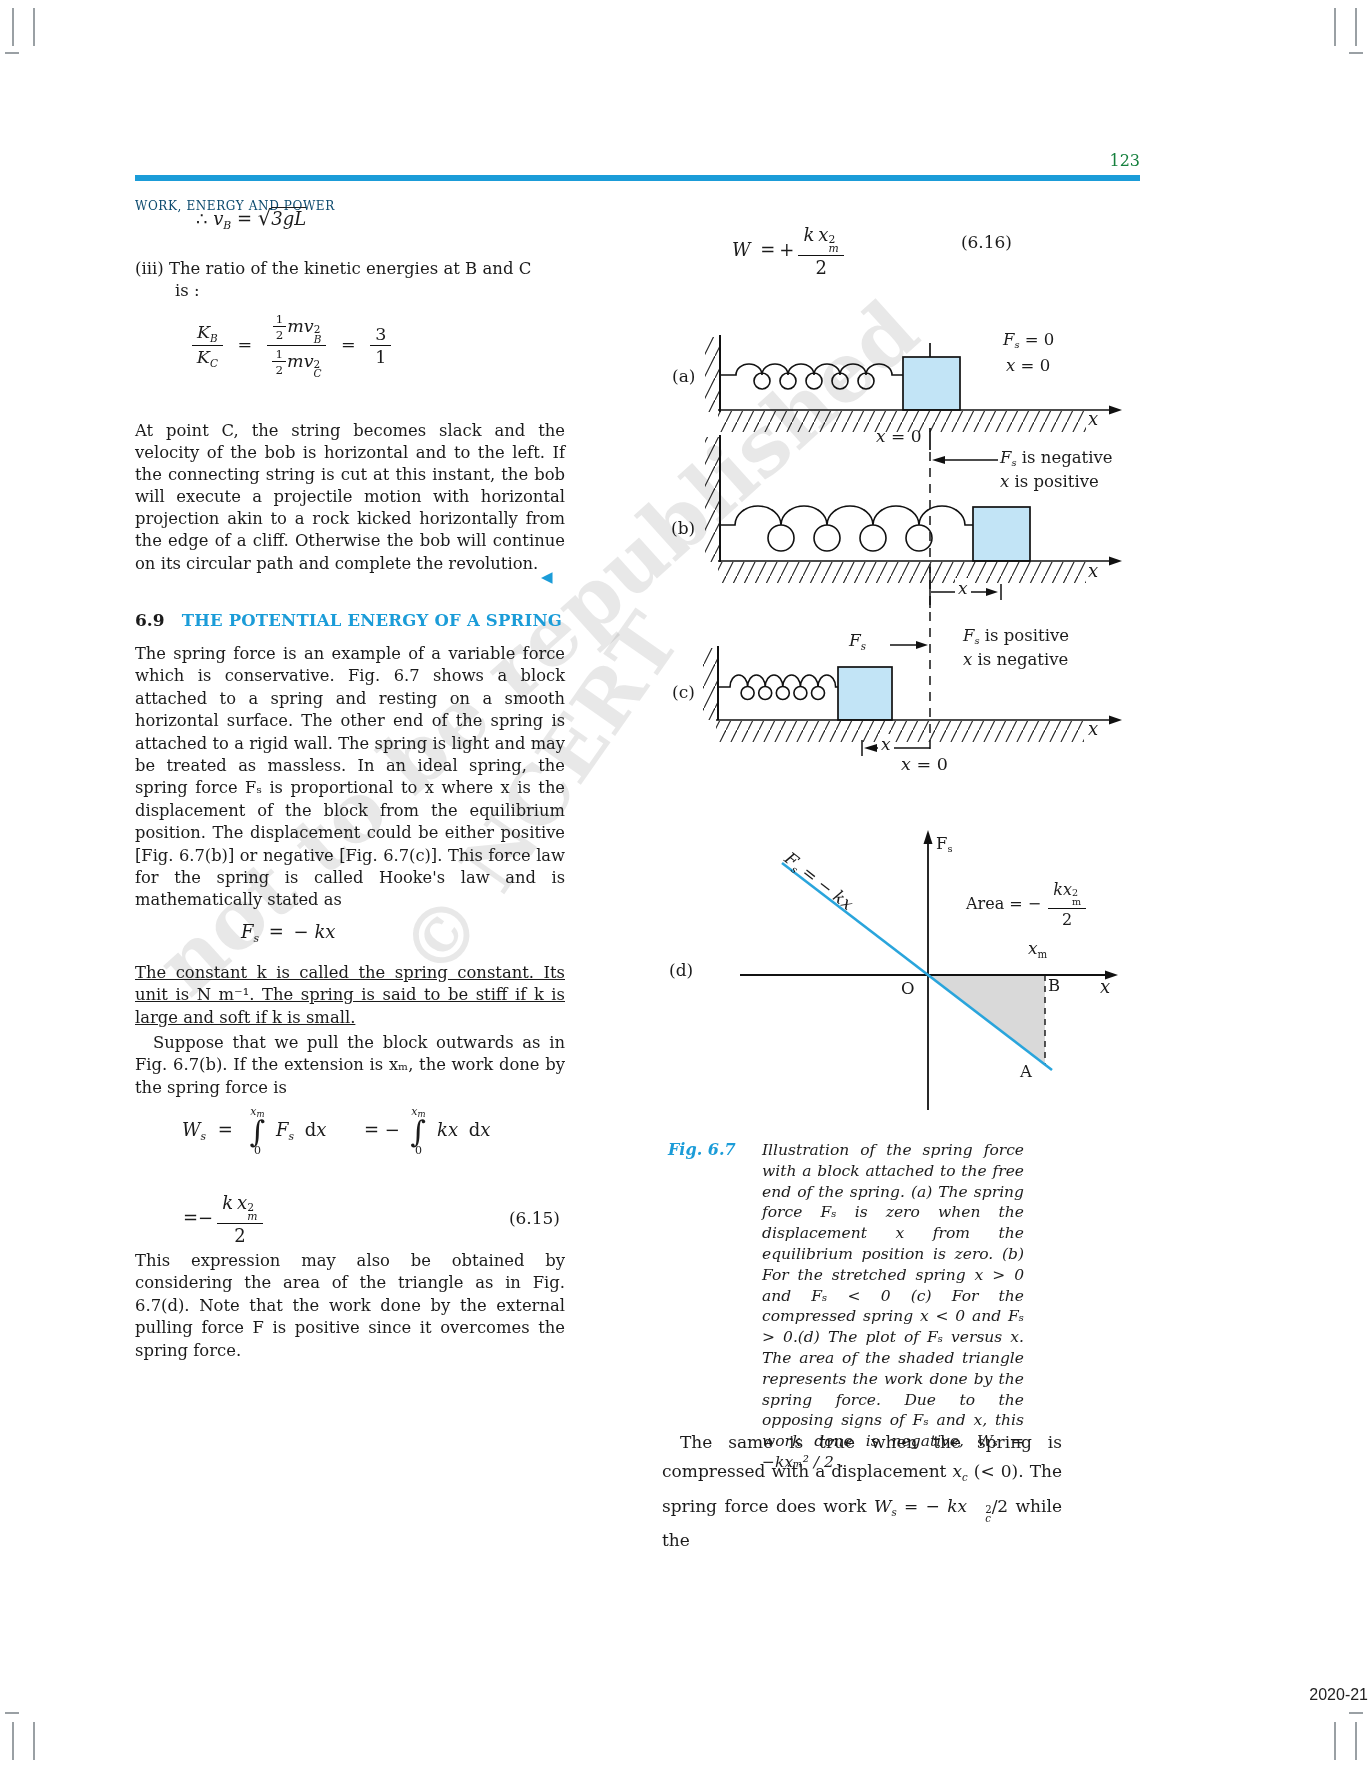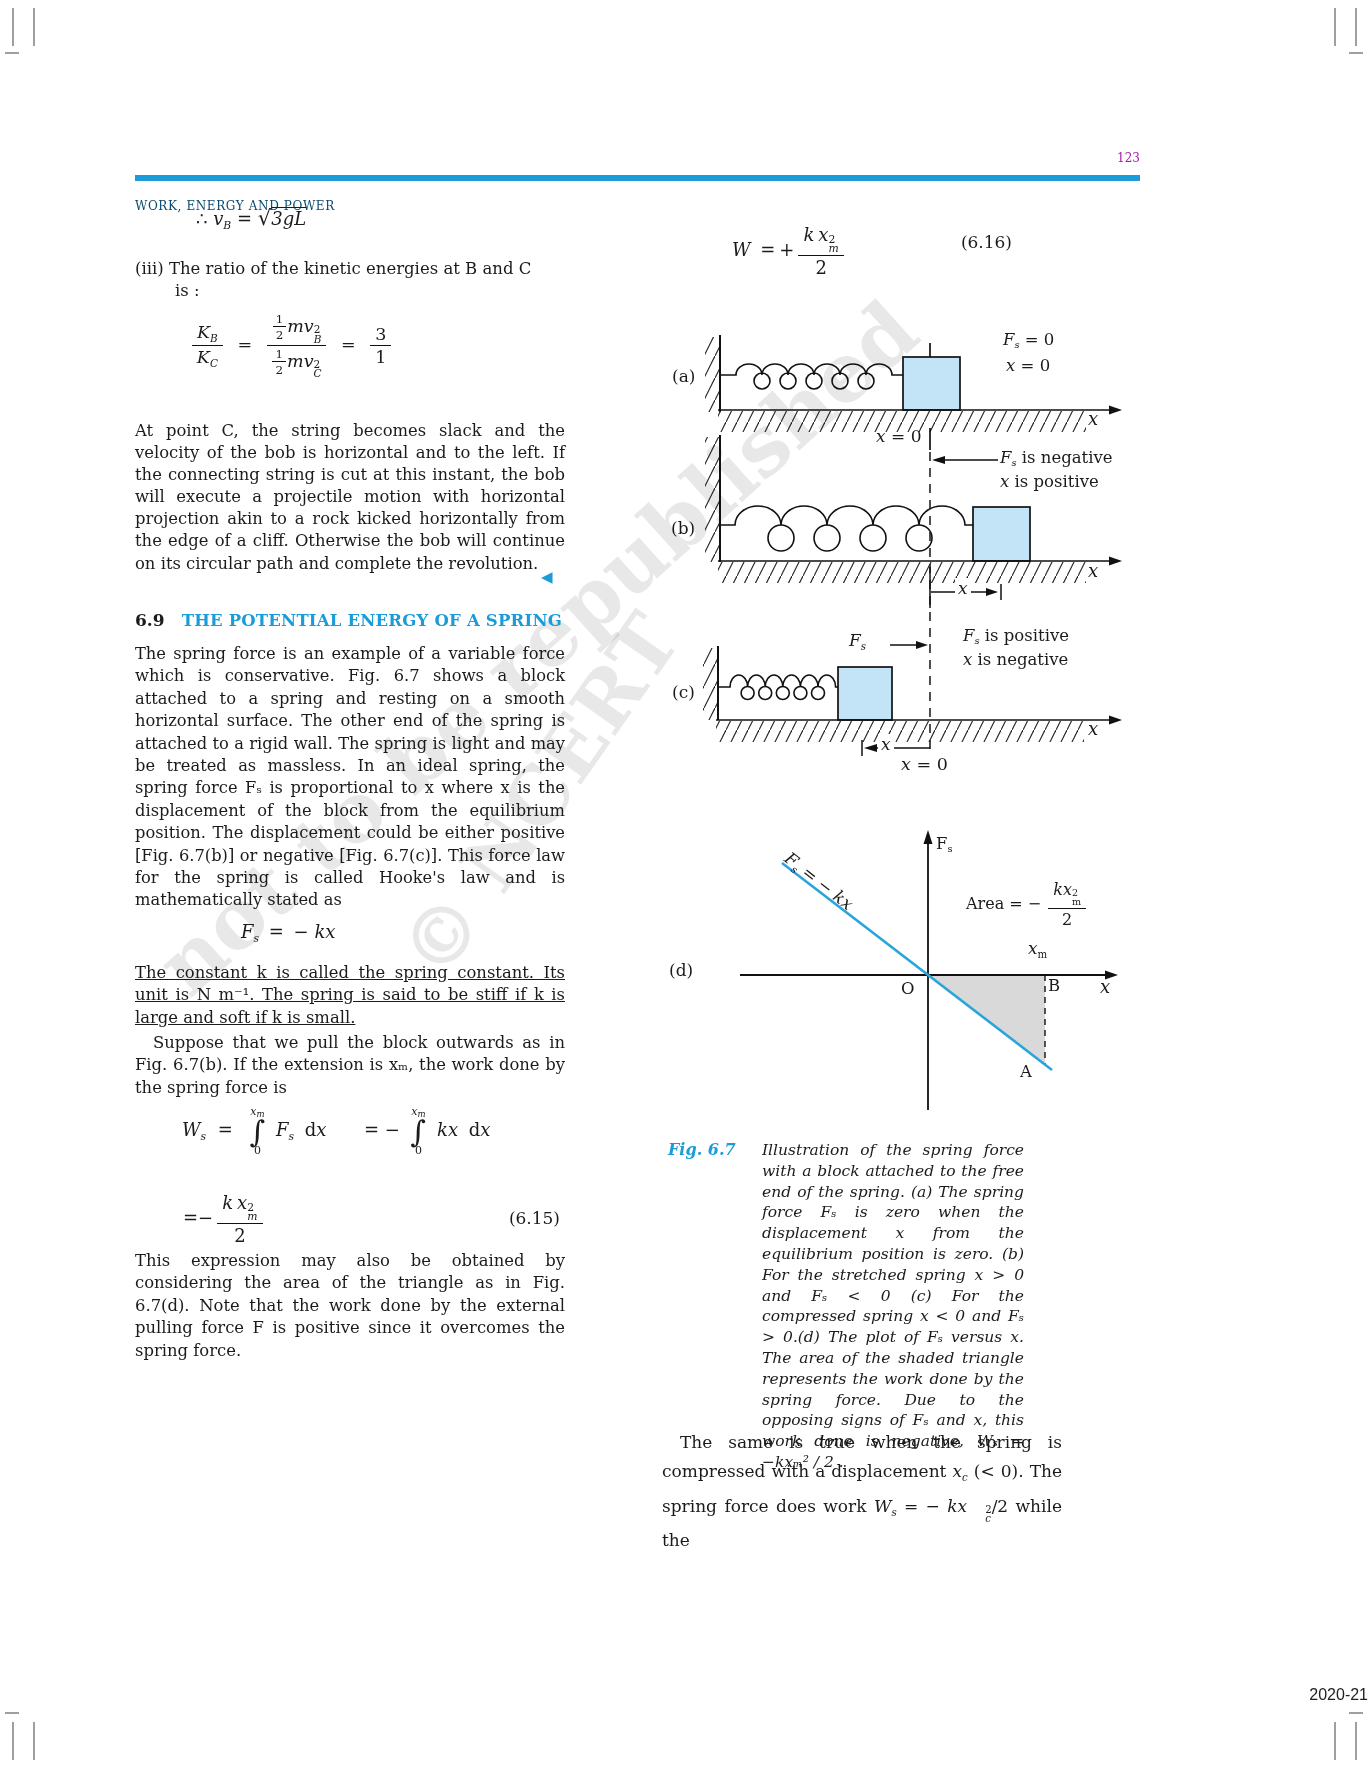--- a/index.html
+++ b/index.html
@@ -5,21 +5,21 @@
   html,body{margin:0;padding:0;background:#ffffff;}
   .page{position:relative;width:1368px;height:1766px;background:#fff;overflow:hidden;
         font-family:"DejaVu Serif",serif;color:#1b1b1b;}
   .abs{position:absolute;}
   i,.it{font-style:italic;}
   sub,sup{font-size:0.60em;}
   sub{vertical-align:-0.35em;}
   .jp{text-align:justify;}
   
   .h-title{font-size:12px;letter-spacing:0.6px;color:#0c4a6e;margin-top:47px;}
-  .h-page{font-size:12px;color:#a21caf;text-align:right;}
+  .h-page{font-size:16px;color:#15803d;text-align:right;}
   .h-rule{background:#1b9cd8;height:6px;}
   
   .frac{display:inline-flex;flex-direction:column;align-items:center;vertical-align:middle;margin:0 4px;}
   .frac>.num{border-bottom:1.4px solid #111;padding:0 5px 1px;text-align:center;}
   .frac>.den{padding-top:1px;text-align:center;}
   .mini{font-size:0.68em;margin:0 1px;vertical-align:middle;}
   .mini>.num{padding:0 3px;border-bottom:1.1px solid #111;}
   
   .ss{display:inline-flex;flex-direction:column;align-items:flex-start;line-height:0.9;
       font-size:0.60em;vertical-align:-0.15em;text-align:left;}

